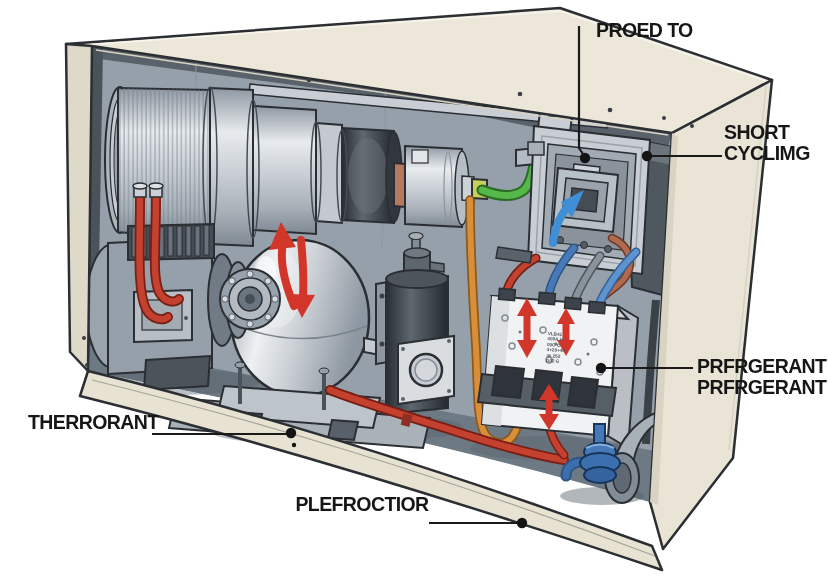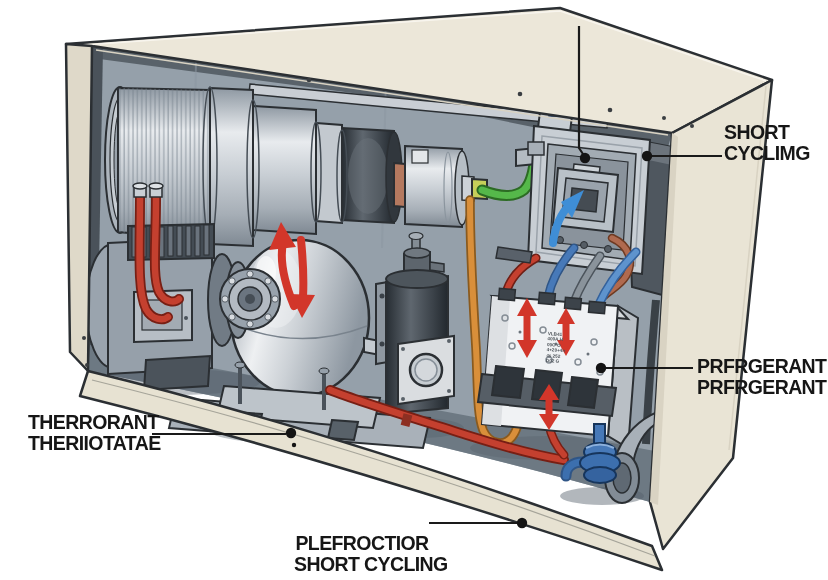--- a/index.html
+++ b/index.html
@@ -332,36 +332,35 @@
     <circle cx="601" cy="368" r="5.2" fill="#141414" stroke="none"></circle>
     <line x1="152" y1="434" x2="286" y2="434"></line>
     <circle cx="291" cy="433" r="5.2" fill="#141414" stroke="none"></circle>
     <circle cx="294" cy="445" r="2.2" fill="#141414" stroke="none"></circle>
     <line x1="429" y1="523" x2="517" y2="523"></line>
     <circle cx="522" cy="523" r="5.2" fill="#141414" stroke="none"></circle>
   </g>
 </svg>
 
 <div class="lbl" style="left:596px;top:20px;">
+  <div>PROED TO</div>
 </div>
 <div class="lbl" style="left:724px;top:122px;">
   <div>SHORT</div>
   <div>CYCLIMG</div>
 </div>
 <div class="lbl" style="left:697px;top:356px;">
   <div>PRFRGERANT</div>
   <div>PRFRGERANT</div>
 </div>
 <div class="lbl center" style="left:28px;top:412px;width:130px;text-align:center;">
   <div>THERRORANT</div>
-  <div>THERIIOTATAE</div>
-</div>
-<div class="lbl center" style="left:294px;top:494px;width:136px;margin-top:39px;">
+</div>
+<div class="lbl center" style="left:294px;top:494px;width:136px;">
   <div>PLEFROCTIOR</div>
-  <div>SHORT CYCLING</div>
 </div>
 
 <div class="spec">
   <div>VLB41</div>
   <div>400A H</div>
   <div>00O O</div>
   <div>4+20+4n</div>
   <div>4s 252</div>
   <div>D02 G</div>
 </div>

